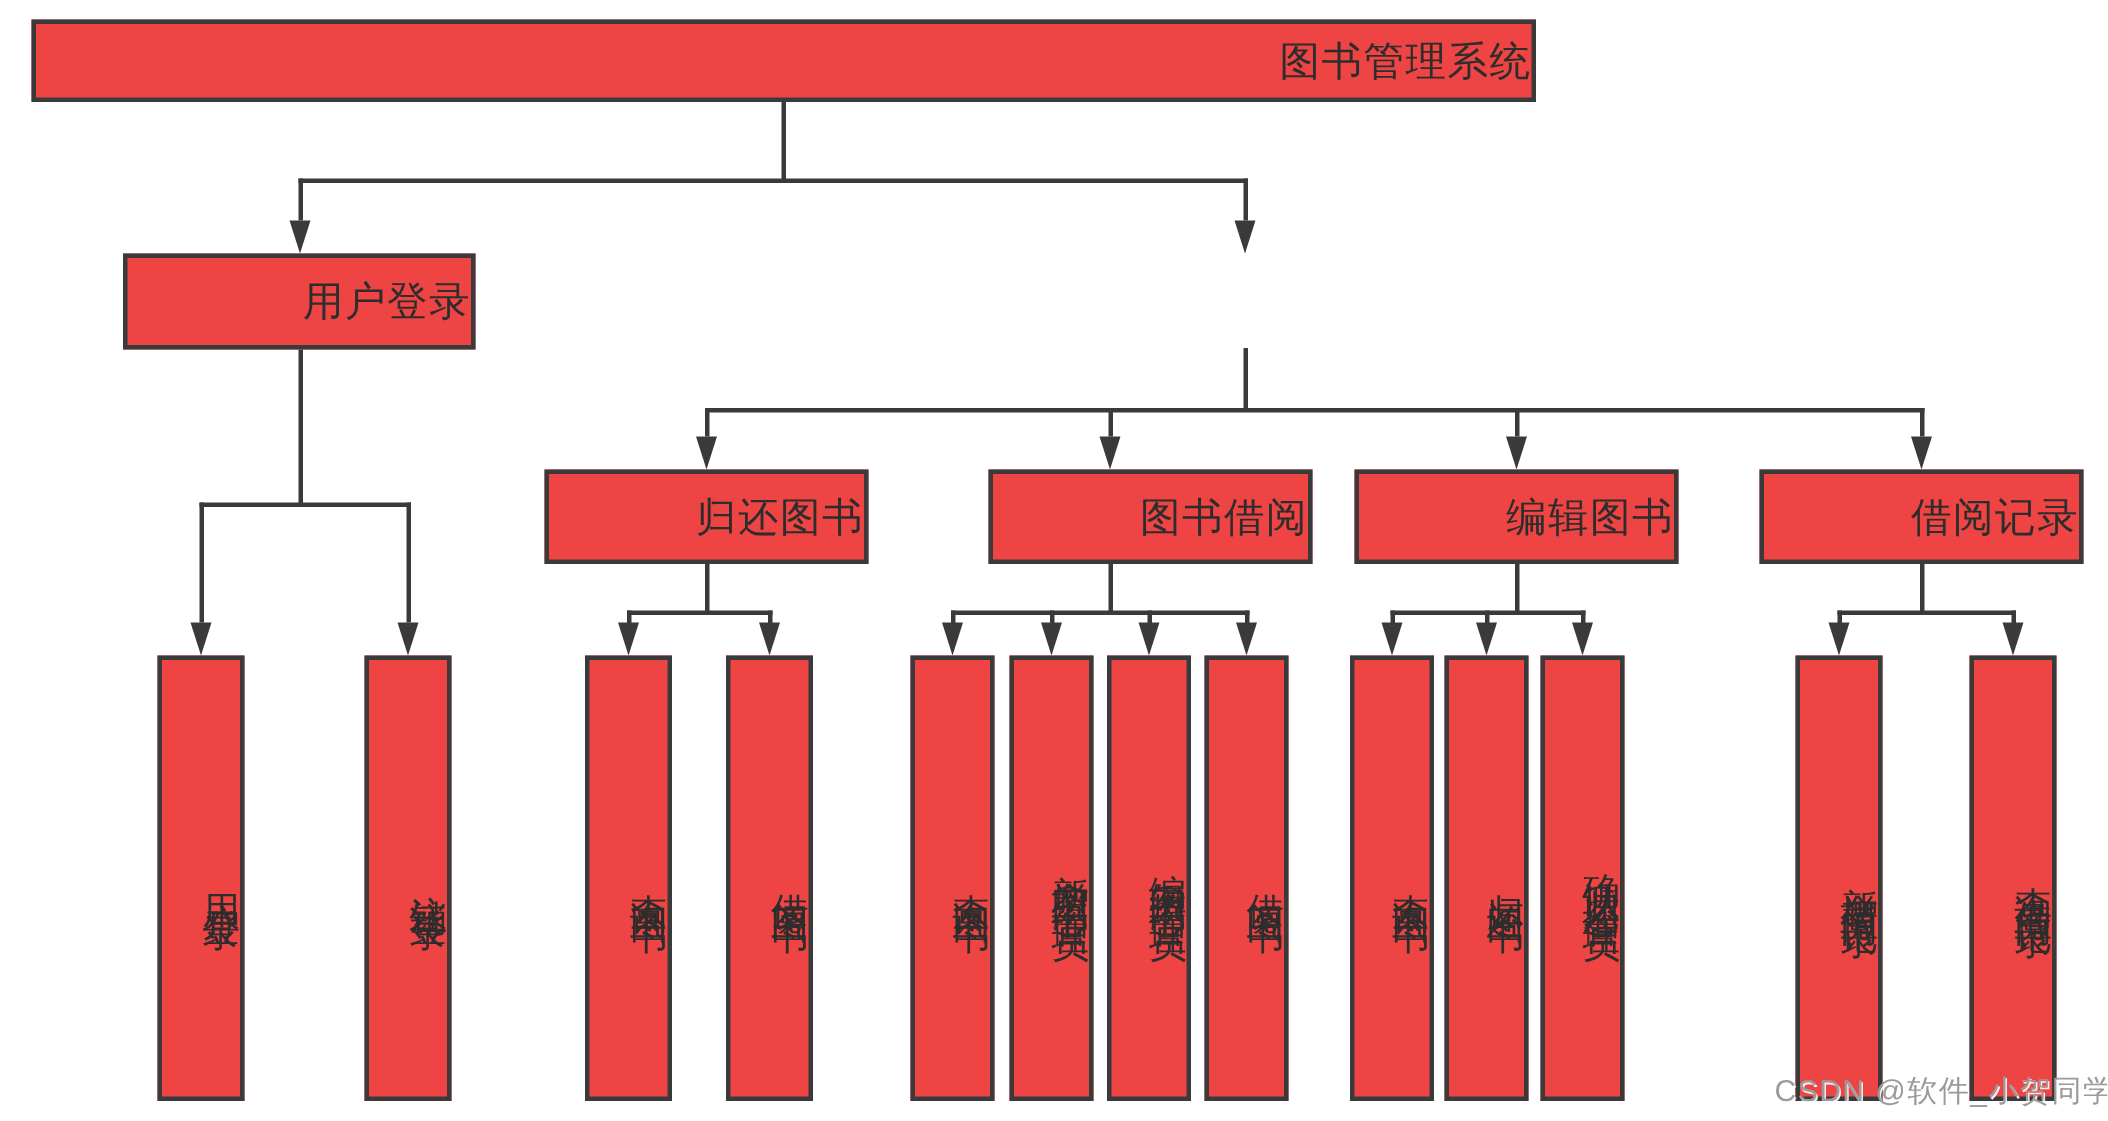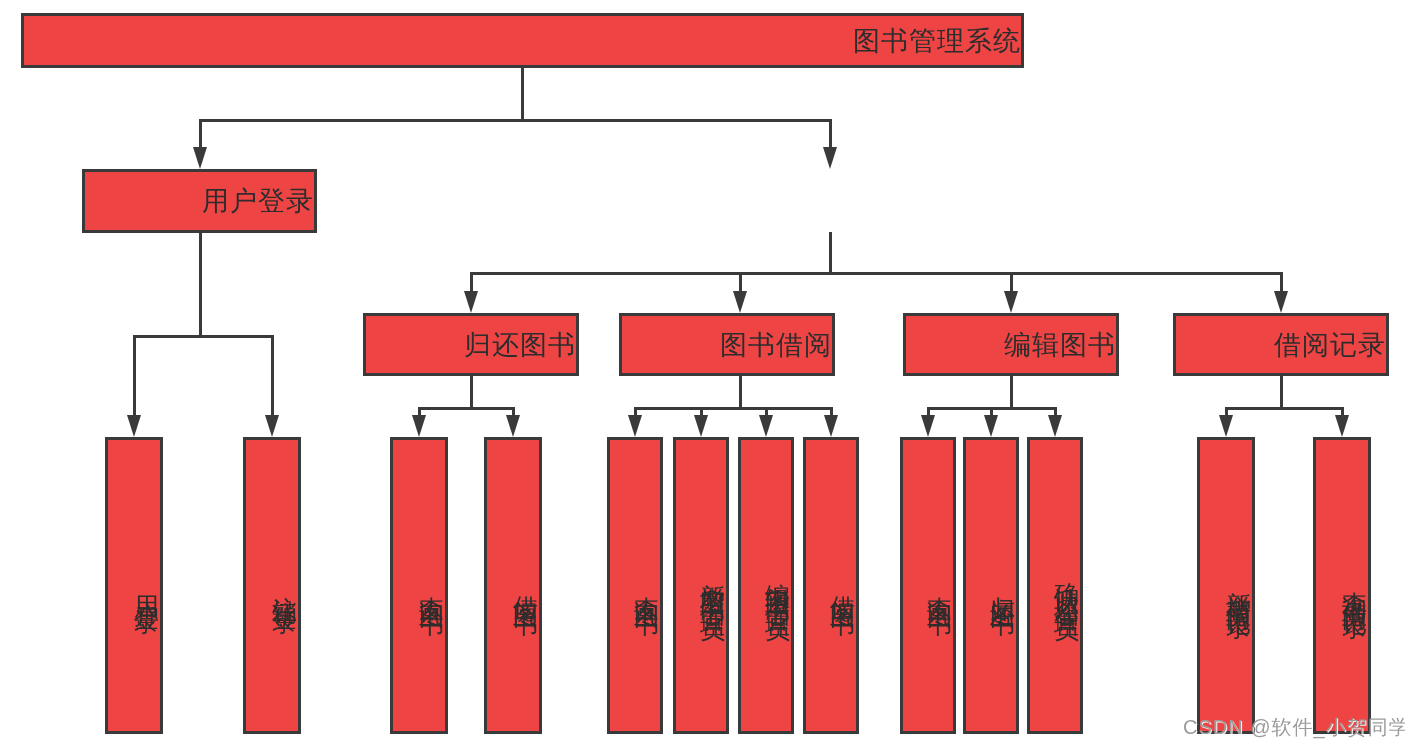--- a/index.html
+++ b/index.html
@@ -88,21 +88,21 @@
   <div class="vline" style="left:739px;top:272px;height:19px;"></div>
   <div class="arrow" style="left:733px;top:291px;"></div>
   <div class="vline" style="left:1010px;top:272px;height:19px;"></div>
   <div class="arrow" style="left:1004px;top:291px;"></div>
   <div class="vline" style="left:1280px;top:272px;height:19px;"></div>
   <div class="arrow" style="left:1274px;top:291px;"></div>
 
   <div class="node" style="left:363px;top:313px;width:216px;height:63px;">
     <span class="label">归还图书</span>
   </div>
-  <div class="node" style="left:619px;top:313px;width:216px;height:63px;">
+  <div class="node" style="left:659px;top:313px;width:216px;height:63px;">
     <span class="label">图书借阅</span>
   </div>
   <div class="node" style="left:903px;top:313px;width:216px;height:63px;">
     <span class="label">编辑图书</span>
   </div>
   <div class="node" style="left:1173px;top:313px;width:216px;height:63px;">
     <span class="label">借阅记录</span>
   </div>
 
   <div class="vline" style="left:470px;top:376px;height:33px;"></div>

